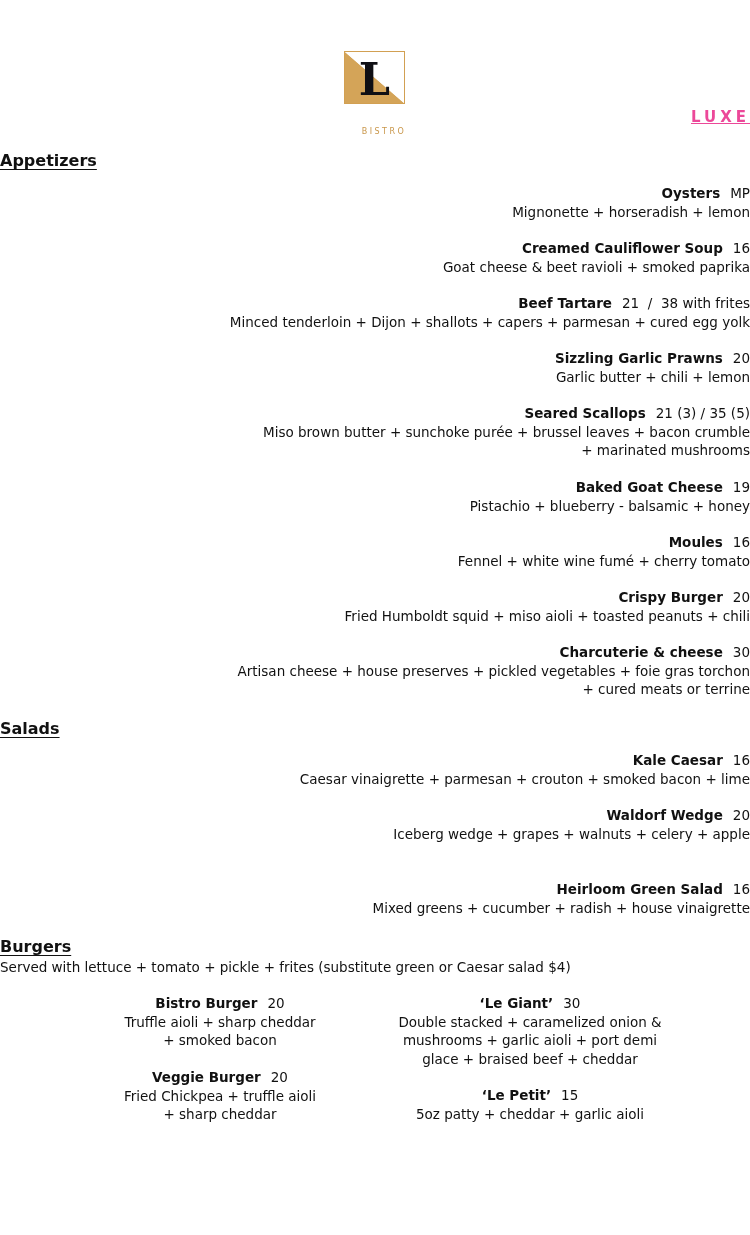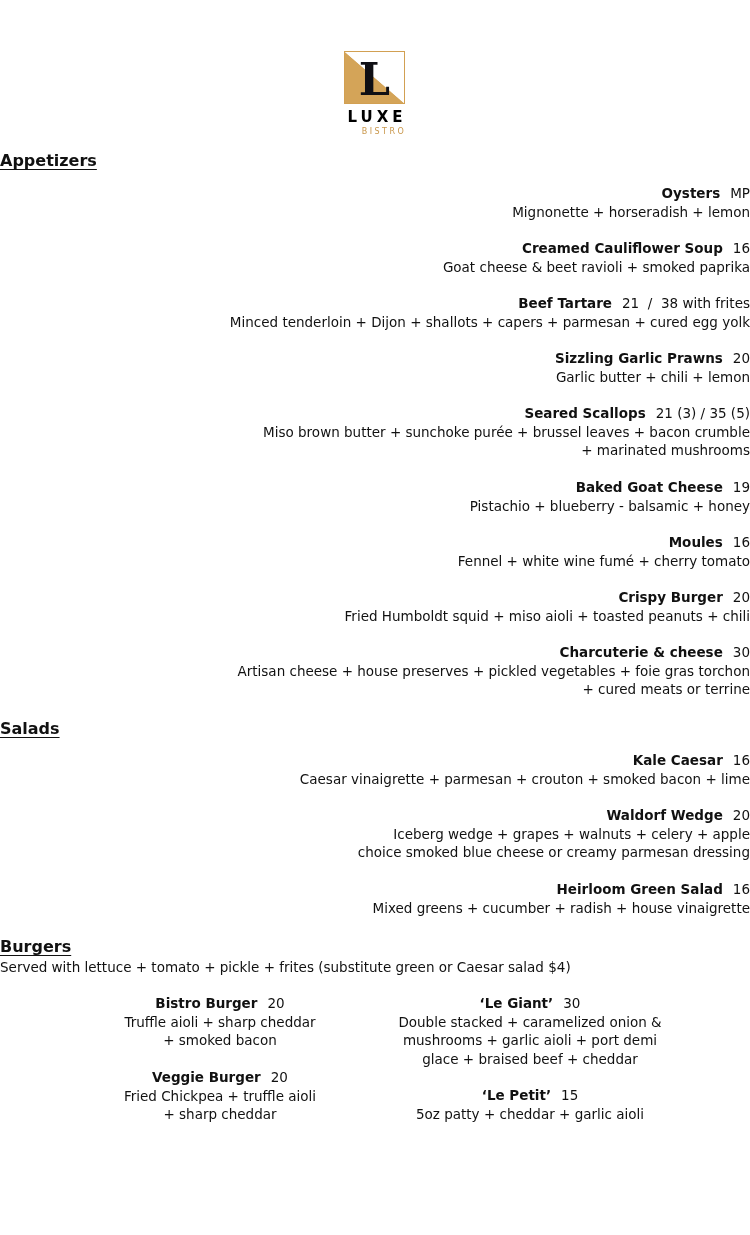--- a/index.html
+++ b/index.html
@@ -13,25 +13,26 @@
   .logo {
     position: absolute;
     left: 344px; top: 51px;
     width: 61px; height: 53px;
     border: 1.5px solid #d2a052;
     overflow: hidden;
   }
   .logo svg { display: block; width: 100%; height: 100%; }
   .brand-name {
     position: absolute; left: 0; width: 750px; top: 108px;
-    text-align: center;
+    text-align: right;
     font-family: "DejaVu Sans", sans-serif;
     font-size: 15px; letter-spacing: 4px; font-weight: bold;
-    color: #000000;
+    color: #ec4899;
     padding-left: 4px;
+    text-decoration: underline;
   }
   .brand-sub {
     position: absolute; left: 0; width: 750px; top: 127px;
     text-align: center;
     font-size: 8px; letter-spacing: 2.5px;
     color: #c9974b;
     padding-left: 18px;
   }
   .section-title {
     position: absolute; left: 0; width: 750px;
@@ -117,21 +118,20 @@
 
 <div class="section-title" style="top:719px">Salads</div>
 
 <div class="item" style="top:751px">
   <span class="name">Kale Caesar</span><span class="price">16</span>
   <span class="desc">Caesar vinaigrette + parmesan + crouton + smoked bacon + lime</span>
 </div>
 <div class="item" style="top:806px">
   <span class="name">Waldorf Wedge</span><span class="price">20</span>
   <span class="desc">Iceberg wedge + grapes + walnuts + celery + apple</span>
-  <span class="desc">choice smoked blue cheese or creamy parmesan dressing</span>
 </div>
 <div class="item" style="top:880px">
   <span class="name">Heirloom Green Salad</span><span class="price">16</span>
   <span class="desc">Mixed greens + cucumber + radish + house vinaigrette</span>
 </div>
 
 <div class="section-title" style="top:937px">Burgers</div>
 <div class="note" style="top:958px">Served with lettuce + tomato + pickle + frites (substitute green or Caesar salad $4)</div>
 
 <div class="col-item" style="left:90px; width:260px; top:994px">

